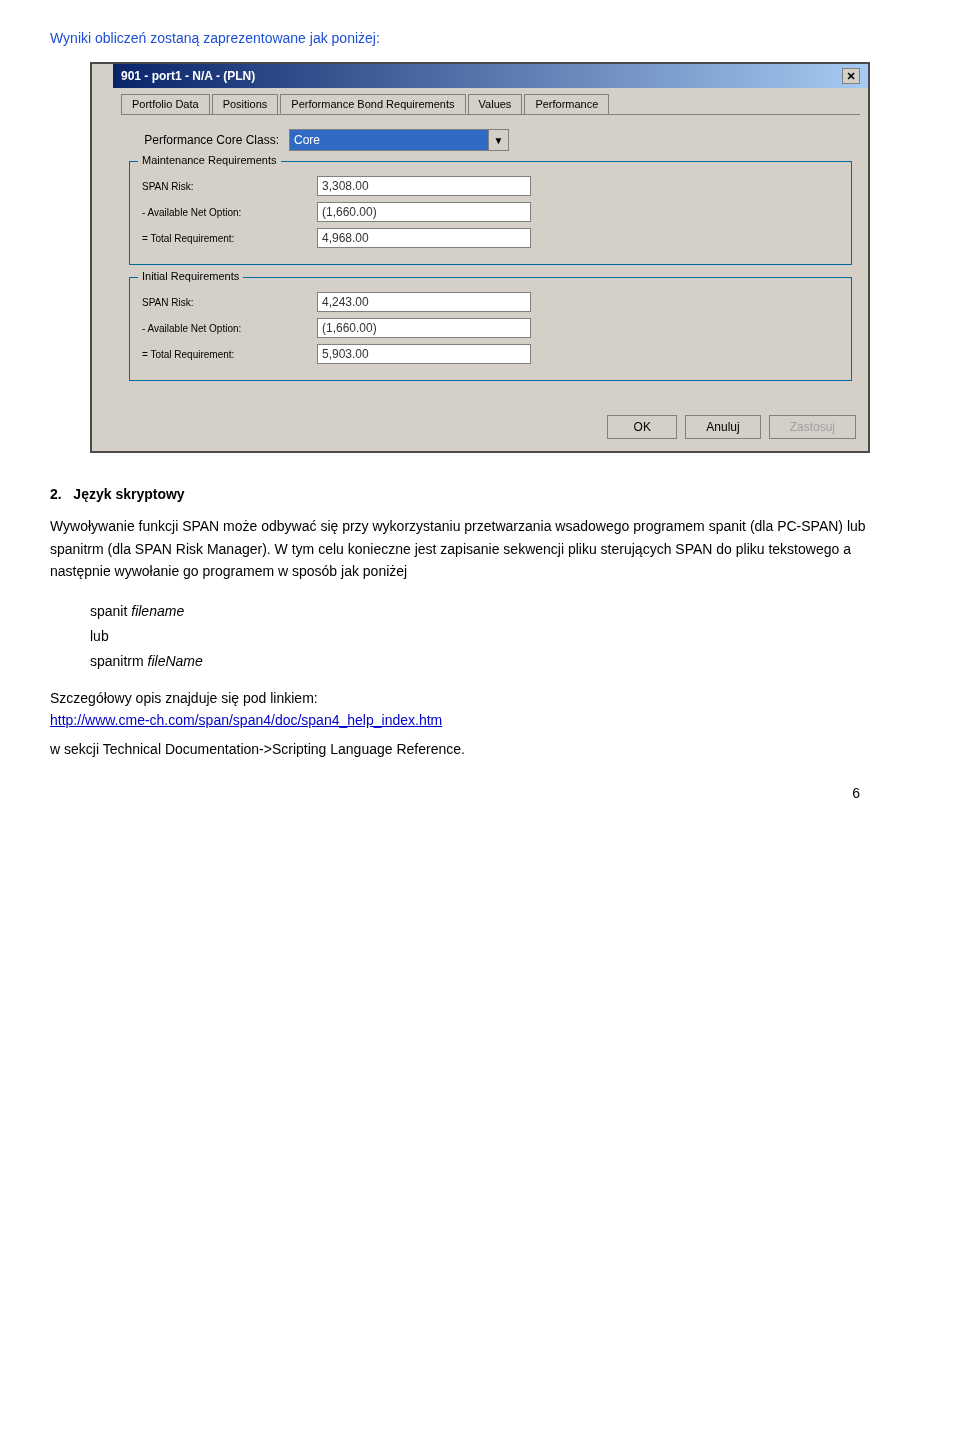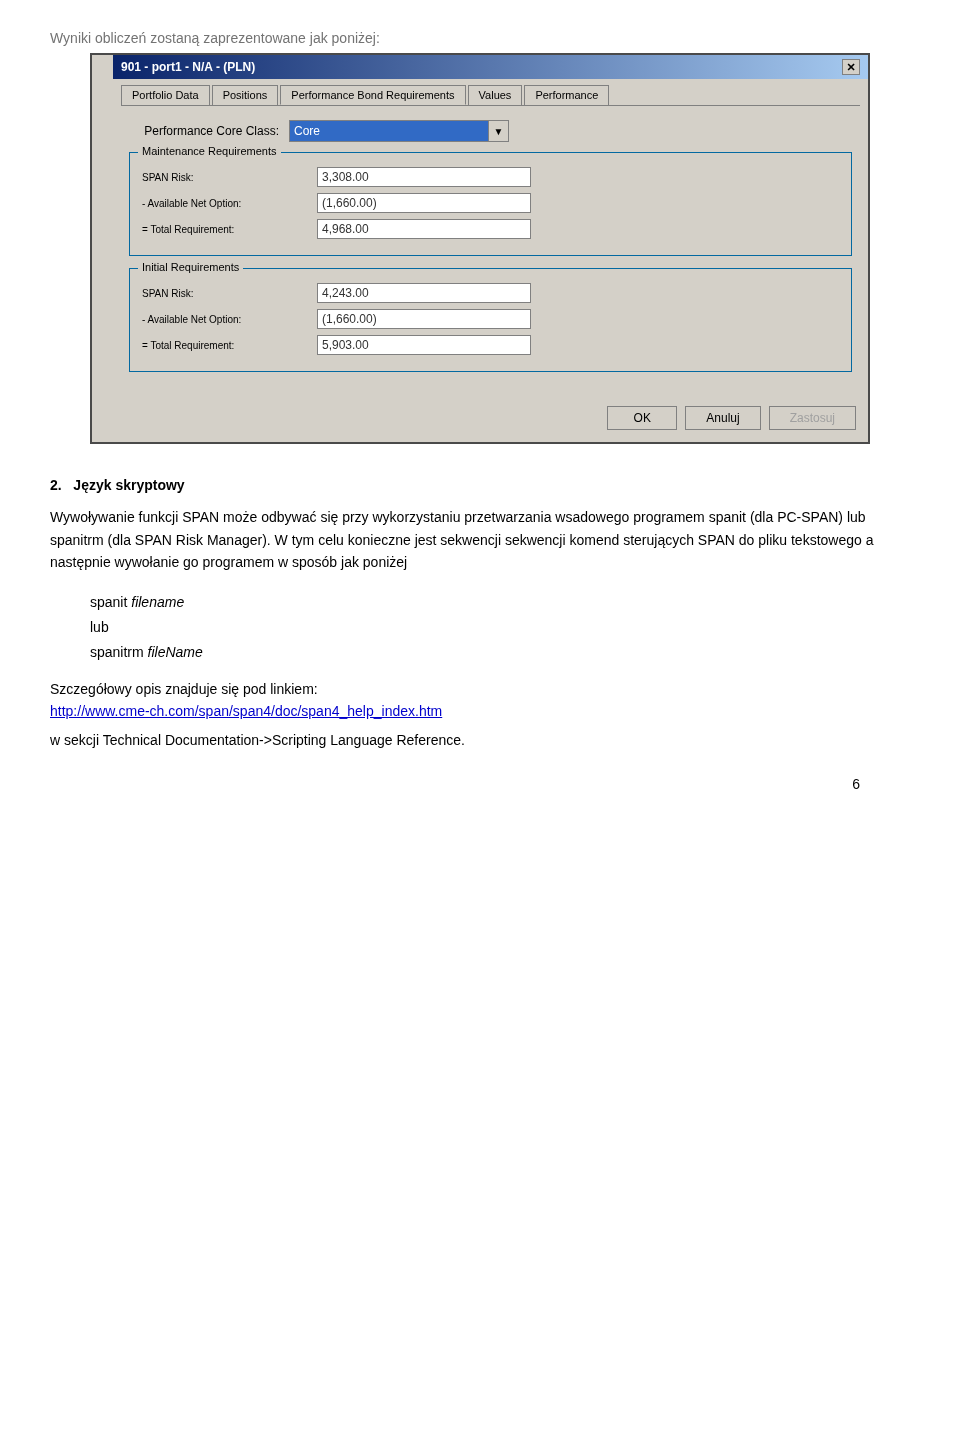--- a/index.html
+++ b/index.html
@@ -8,22 +8,22 @@
       font-family: Arial, sans-serif;
       font-size: 14px;
       color: #000;
       padding: 30px 50px;
       width: 960px;
       min-height: 1453px;
     }
 
     .intro-text {
       font-size: 14px;
-      margin-bottom: 7px;
-      color: #737373;
+      margin-bottom: 16px;
+      color: #1d4ed8;
     }
 
     
     .dialog-window {
       border: 2px solid #4a4a4a;
       background: #d4d0c8;
       width: 780px;
       margin: 0 auto 30px auto;
       padding-left: 21px;
     }
@@ -322,21 +322,21 @@
     <button class="footer-btn disabled">Zastosuj</button>
   </div>
 </div>
 
 <div style="margin-top: 10px;">
   <p class="body-paragraph">
     <strong>2.</strong>
     &nbsp;
     <strong>Język skryptowy</strong>
   </p>
-  <p class="body-paragraph">Wywoływanie funkcji SPAN może odbywać się przy wykorzystaniu przetwarzania wsadowego programem spanit (dla PC-SPAN) lub spanitrm (dla SPAN Risk Manager). W tym celu konieczne jest sekwencji sekwencji komend sterujących SPAN do pliku tekstowego a następnie wywołanie go programem w sposób jak poniżej</p>
+  <p class="body-paragraph">Wywoływanie funkcji SPAN może odbywać się przy wykorzystaniu przetwarzania wsadowego programem spanit (dla PC-SPAN) lub spanitrm (dla SPAN Risk Manager). W tym celu konieczne jest zapisanie sekwencji pliku sterujących SPAN do pliku tekstowego a następnie wywołanie go programem w sposób jak poniżej</p>
 
   <div class="code-block">
     <div>
       <span class="code-normal">spanit </span><span class="code-italic">filename</span>
     </div>
     <div>
       <span class="code-normal">lub</span>
     </div>
     <div>
       <span class="code-normal">spanitrm </span><span class="code-italic">fileName</span>

